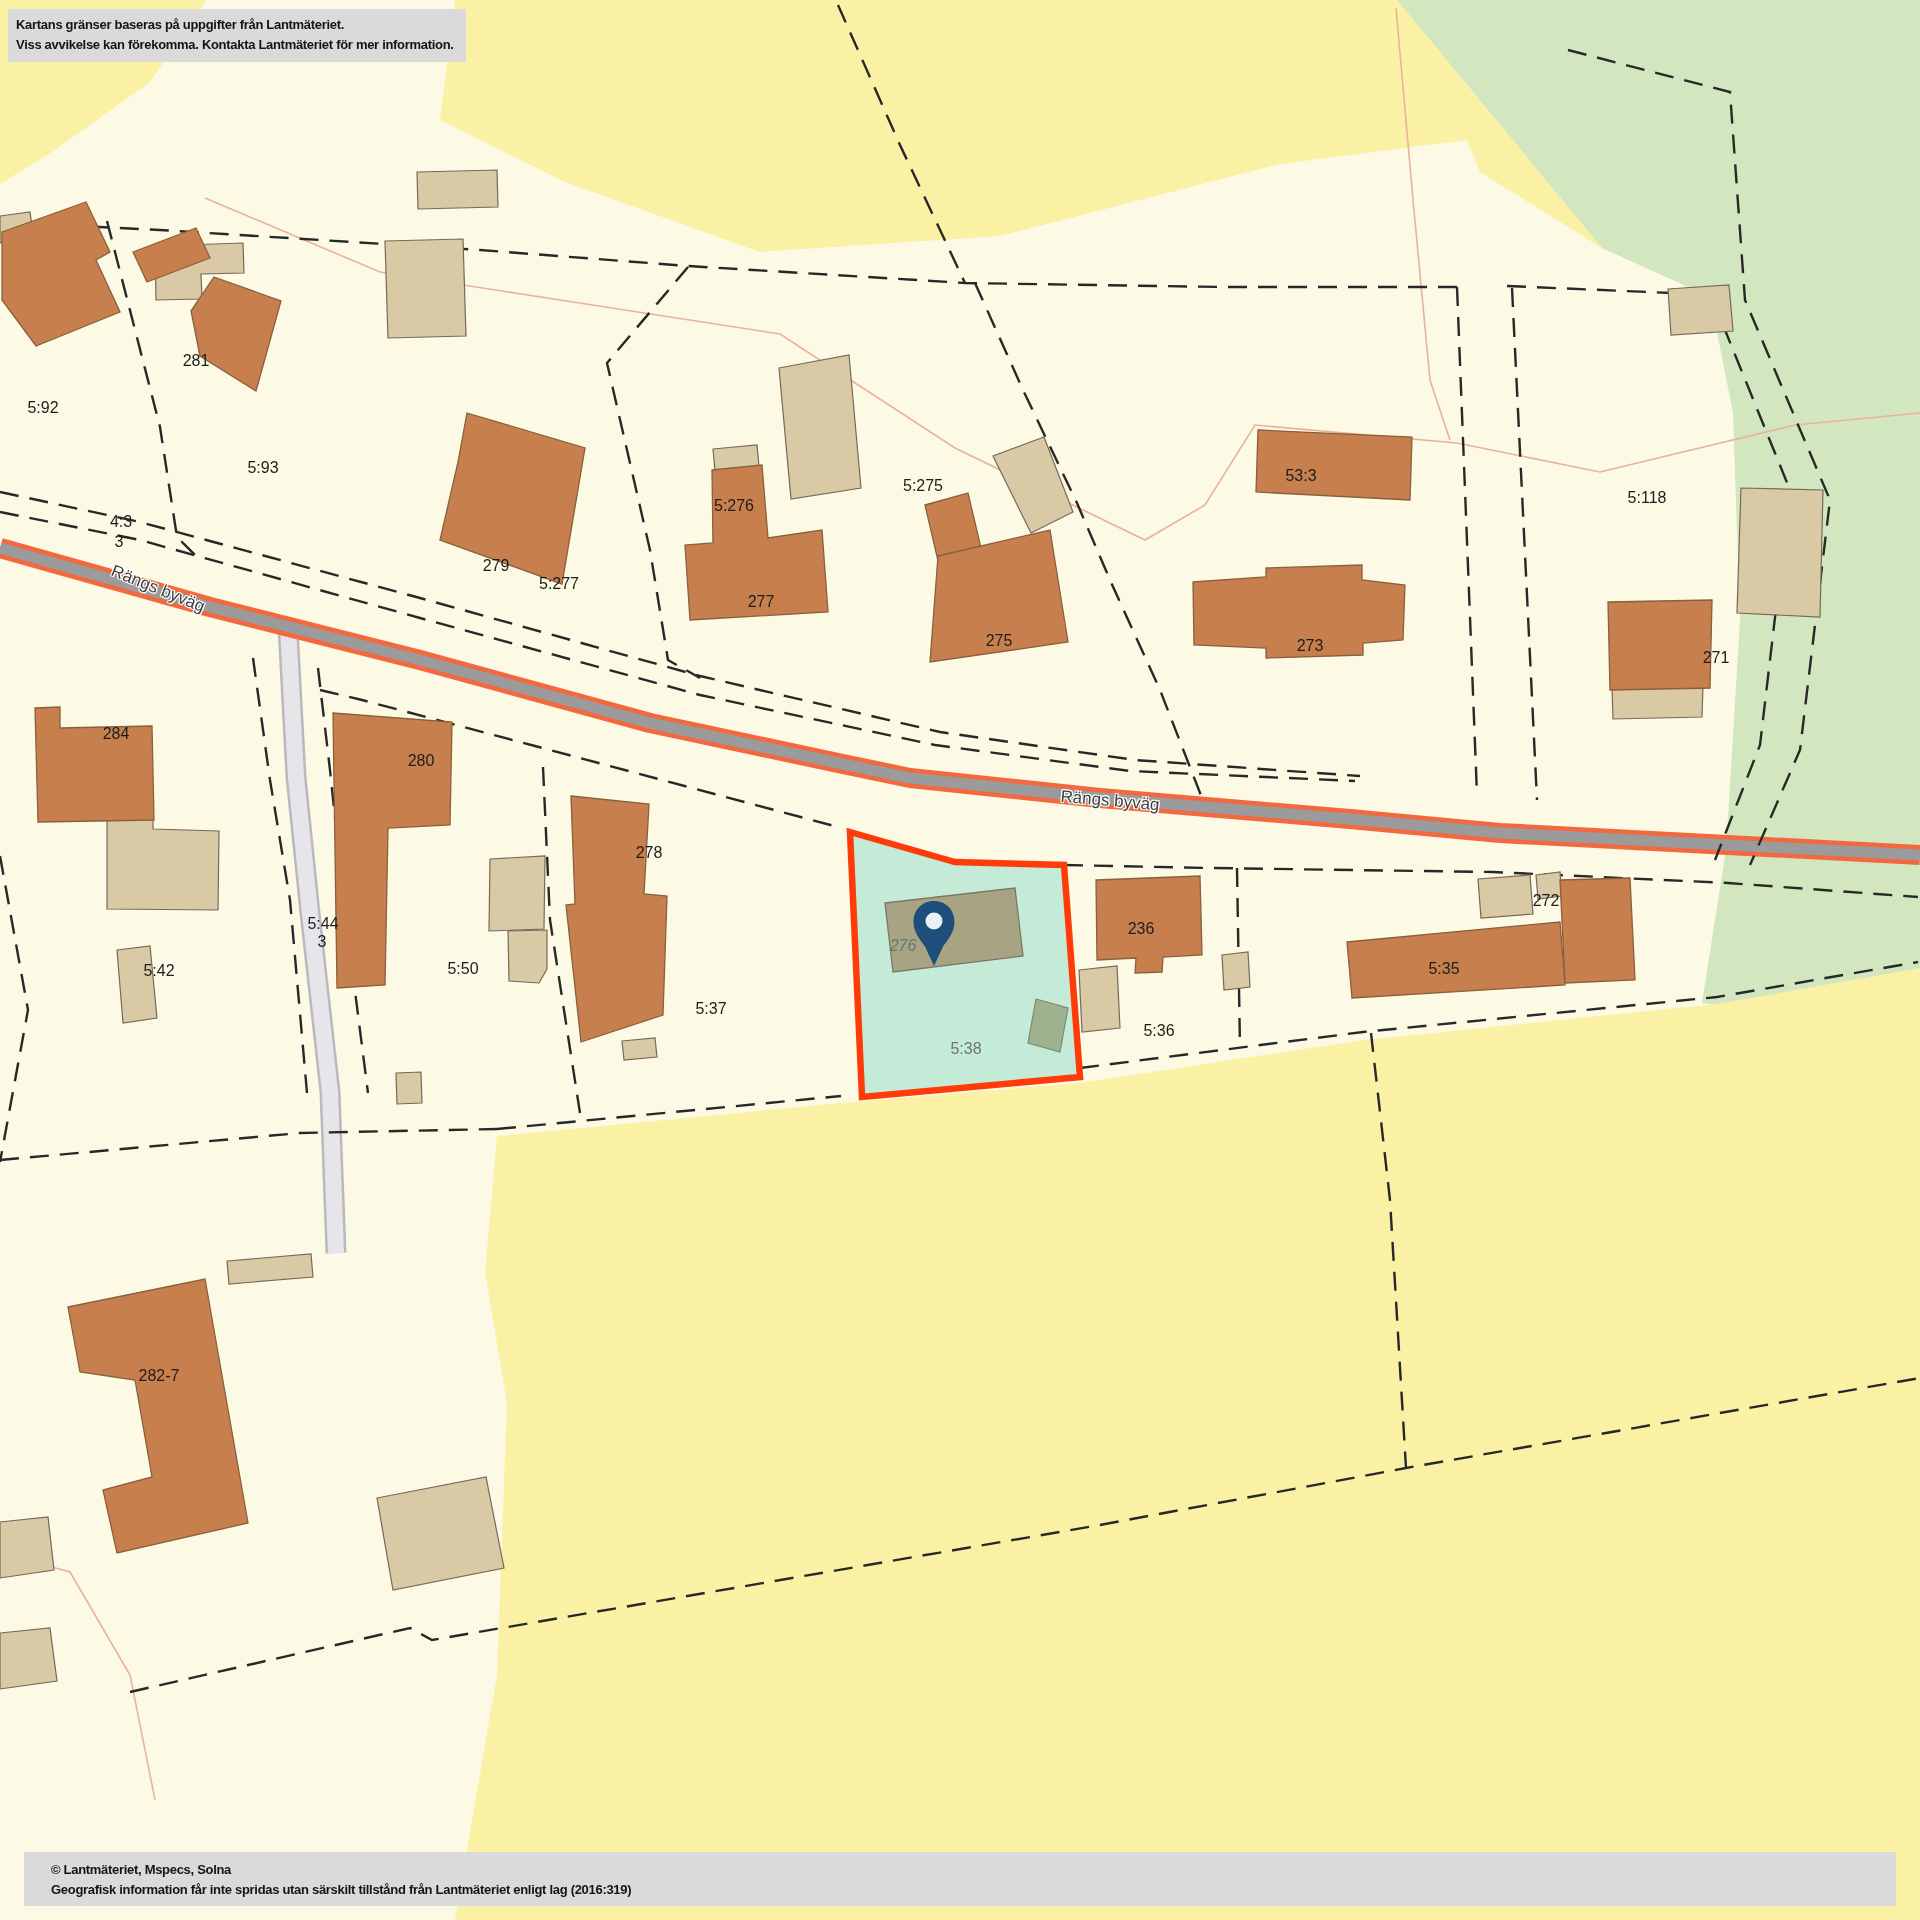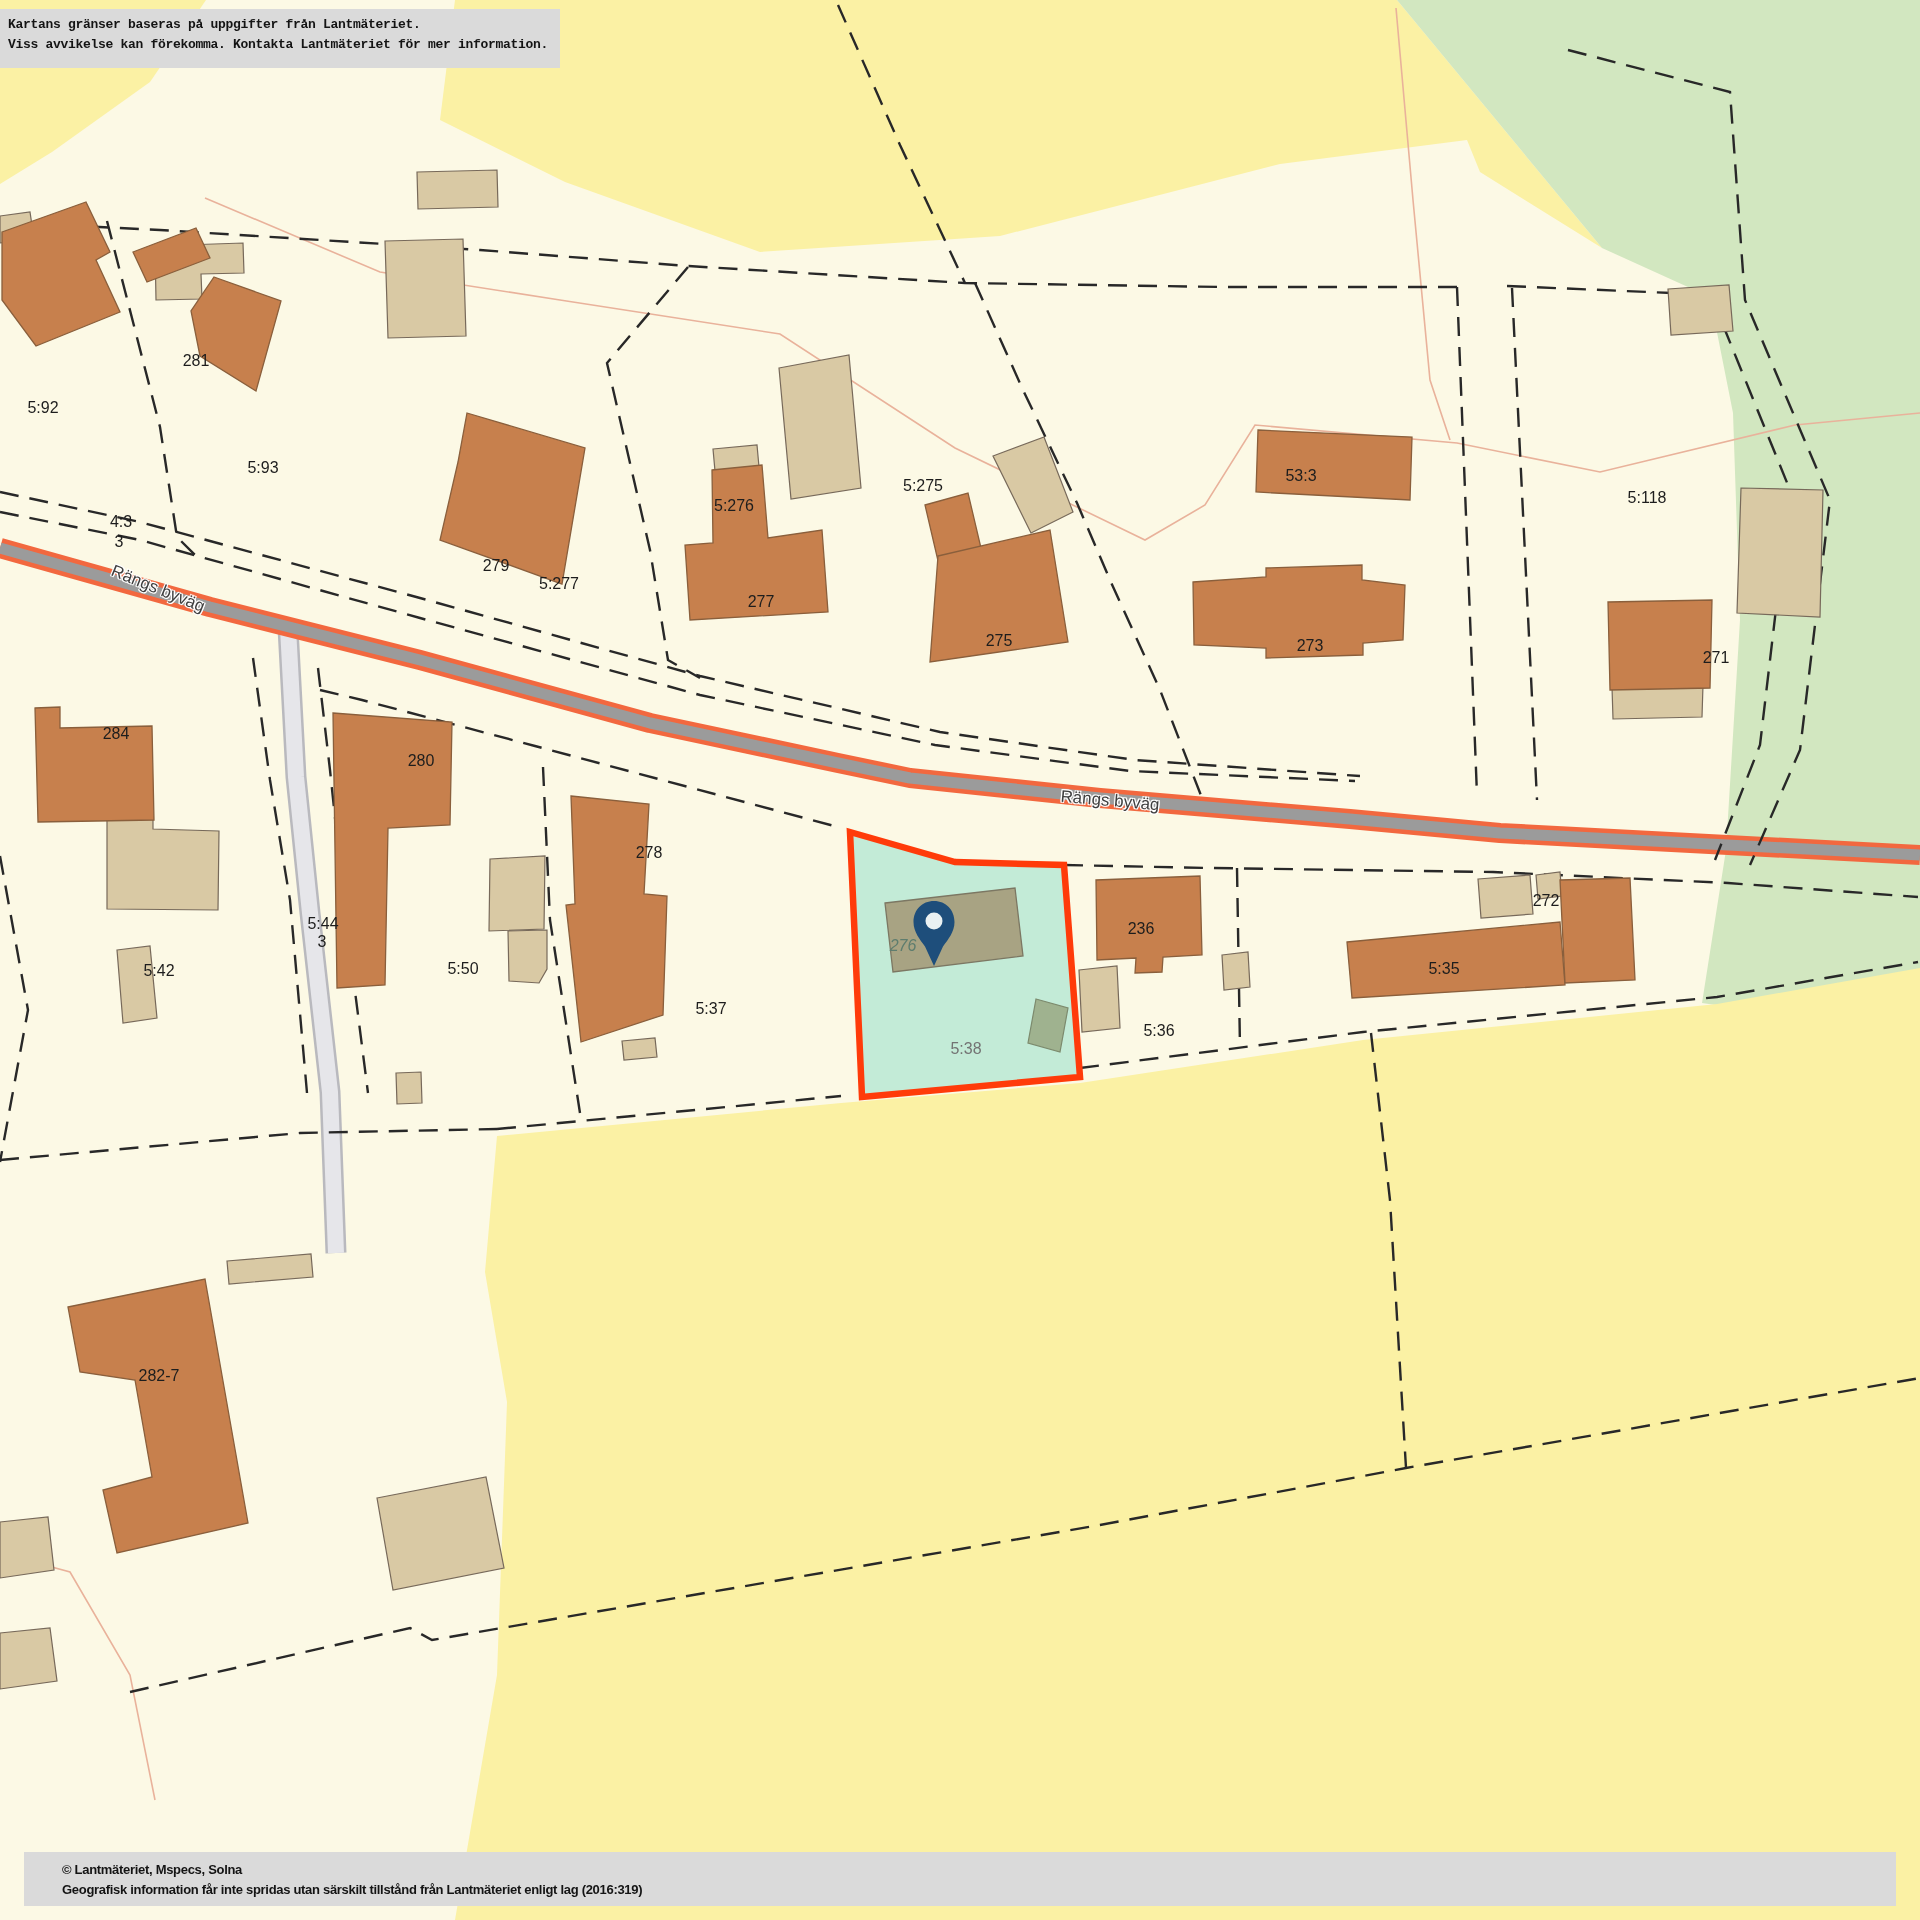--- a/index.html
+++ b/index.html
@@ -9,23 +9,23 @@
   .plbl{position:absolute;z-index:3;transform:translate(-50%,-50%);
         font-size:16px;line-height:1;color:#1d1d1d;white-space:nowrap;}
   .plbl-green{color:#5E7D6E;font-style:italic;}
   .plbl-dark{color:#737373;}
   .roadlbl{position:absolute;z-index:3;transform:translate(-50%,-50%) rotate(var(--rot));
         font-size:17px;color:#3f3f3f;white-space:nowrap;
         text-shadow:0 0 2px #fff,0 0 2px #fff,1px 1px 0 #fff,-1px -1px 0 #fff,1px -1px 0 #fff,-1px 1px 0 #fff;}
   #pin{position:absolute;left:911px;top:900px;z-index:4;width:46px;height:68px;}
   .notice{position:absolute;background:#DADADA;color:#141414;z-index:5;
           font-weight:bold;font-size:13px;line-height:1.55;letter-spacing:-0.3px;}
-  #disclaimer{left:0;top:9px;padding:6px 12px 13px 8px;font-family:Liberation Mono, monospace;}
+  #disclaimer{left:8px;top:9px;padding:6px 12px 7px 8px;}
   #attribution{left:24px;top:1852px;width:1872px;height:54px;box-sizing:border-box;
-               padding:8px 0 0 38px;}
+               padding:8px 0 0 27px;}
   svg .bnd{fill:none;stroke:#282828;stroke-width:2.4;stroke-dasharray:19 11;}
   svg .salmon{fill:none;stroke:#E9B29B;stroke-width:1.6;}
   svg .house{fill:#C7804D;stroke:#8a5f3c;stroke-width:1.3;}
   svg .shed{fill:#D9C9A4;stroke:#77695a;stroke-width:1.2;}
 </style>
 </head>
 <body>
 
 <div id="stage">
 

